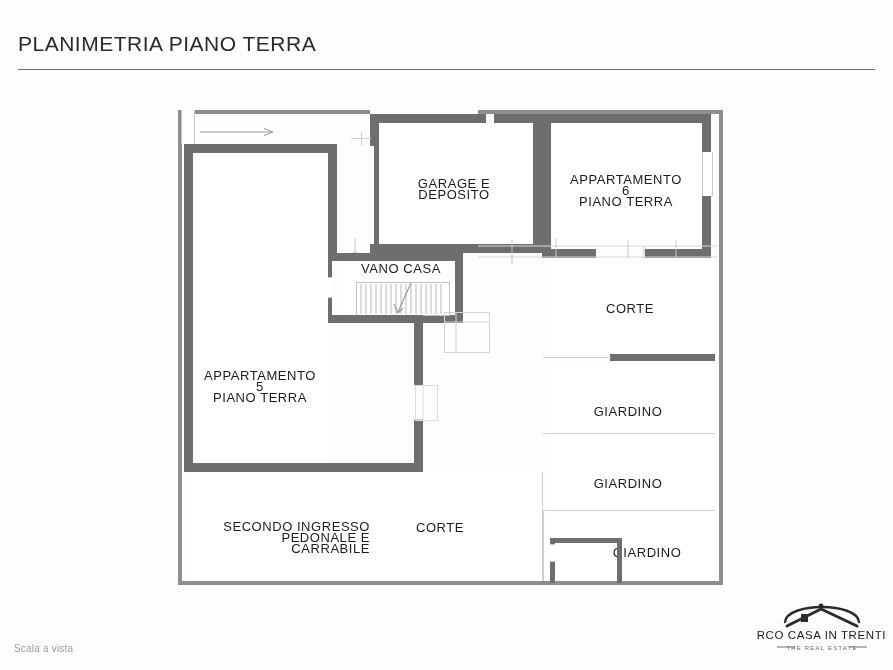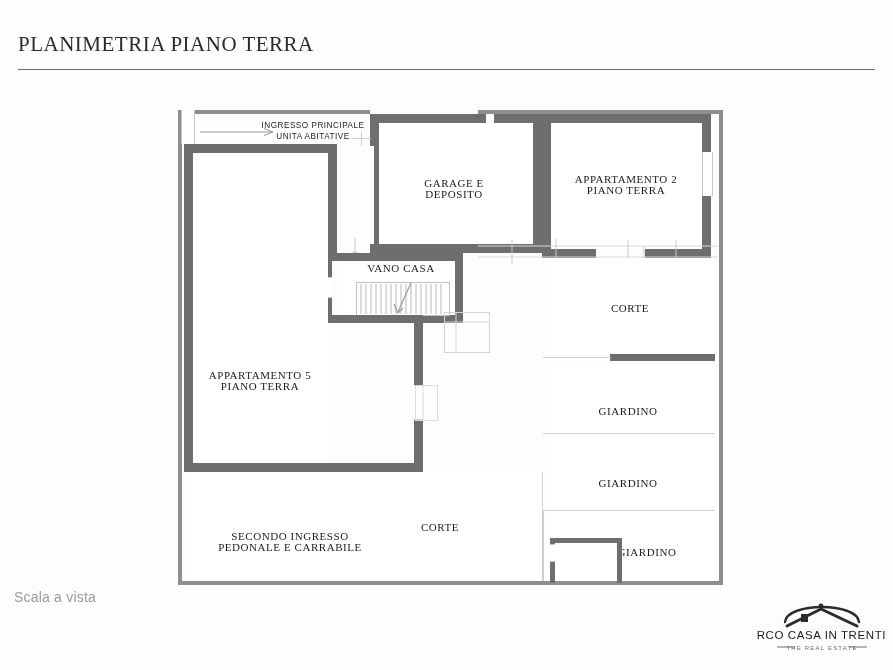--- a/index.html
+++ b/index.html
@@ -10,50 +10,50 @@
     color:#231f20;
     overflow:hidden;
     position:relative;
   }
   .page{position:absolute;inset:0;background:#fdfdfd;}
 
   
   .title{
     position:absolute;left:18px;top:32px;
     font-size:21px;letter-spacing:0.5px;font-weight:400;
-    color:#2b2b2b;white-space:nowrap;font-family:Liberation Serif, serif;
+    color:#2b2b2b;white-space:nowrap;
   }
   .title-rule{
     position:absolute;left:18px;top:69px;width:857px;height:1px;
     background:#6f6f72;
   }
 
   
   .scala{
-    position:absolute;left:14px;top:589px;
-    font-size:14px;color:#9b9b9e;letter-spacing:.2px;
+    position:absolute;left:14px;top:643px;
+    font-size:10px;color:#9b9b9e;letter-spacing:.2px;
   }
   .logo{position:absolute;left:757px;top:596px;width:130px;height:58px;}
   .logo svg{display:block;}
 
   
   .plan{
     position:absolute;left:178px;top:110px;
     width:545px;height:475px;
   }
   
   .w{position:absolute;background:#6e6e70;}      
   .wt{position:absolute;background:#8e8e90;}     
   .hair{position:absolute;background:#cfcfd2;}   
   .room{position:absolute;background:#ffffff;}
   .open{position:absolute;background:#ffffff;}   
   .lbl{
     position:absolute;text-align:center;
-    font-size:11px;letter-spacing:.55px;color:#1c1c1c;
-    line-height:11px;white-space:pre-line;font-family:Liberation Serif, serif;
+    font-size:13px;letter-spacing:.55px;color:#1c1c1c;
+    line-height:11px;white-space:pre-line;
   }
   .annot{
     position:absolute;text-align:center;
     font-size:8.2px;letter-spacing:.5px;color:#1c1c1c;line-height:11px;
     white-space:pre-line;
   }
   .arrowwrap{position:absolute;}
   .arrowwrap svg{display:block;overflow:visible;}
   .stairs{position:absolute;}
   .stairs svg{display:block;}
@@ -77,22 +77,20 @@
     <div class="wt" style="left:300px;top:0px;width:245px;height:4px;"></div>
 
     <div class="open" style="left:3px;top:0px;width:12px;height:34px;border-left:1px solid #c9c9cc;border-right:1px solid #c9c9cc;background:#ffffff;"></div>
 
     <div class="arrowwrap" style="left:22px;top:17px;width:80px;height:10px;">
       <svg width="80" height="10" viewBox="0 0 80 10">
         <line x1="0" y1="5" x2="72" y2="5" stroke="#9a9a9d" stroke-width="1"></line>
         <polyline points="64,1.5 73,5 64,8.5" fill="none" stroke="#9a9a9d" stroke-width="1"></polyline>
       </svg>
     </div>
-    <div class="annot" style="left:55px;top:10px;width:160px;">INGRESSO PRINCIPALE
-UNITA ABITATIVE</div>
 
     <div class="room" style="left:196px;top:6px;width:160px;height:128px;"></div>
     <div class="w" style="left:192px;top:4px;  width:116px;height:9px;"></div>
     <div class="w" style="left:316px;top:4px;width:48px; height:9px;"></div>
     <div class="w" style="left:192px;top:4px;  width:9px;  height:32px;"></div>
     <div class="w" style="left:196px;top:32px;width:5px;height:108px;"></div>
     <div class="w" style="left:192px;top:134px;width:172px;height:9px;"></div>
     <div class="w" style="left:355px;top:4px;  width:9px;  height:139px;"></div>
     <div class="lbl" style="left:216px;top:68px;width:120px;">GARAGE E DEPOSITO</div>
 
@@ -106,21 +104,21 @@
     </div>
 
     <div class="room" style="left:372px;top:6px;width:152px;height:136px;"></div>
     <div class="w" style="left:364px;top:4px;  width:169px;height:9px;"></div>
     <div class="w" style="left:364px;top:4px;  width:9px;  height:140px;"></div>
     <div class="w" style="left:524px;top:4px;width:9px;height:38px;"></div>
     <div class="w" style="left:524px;top:86px;width:9px;height:58px;"></div>
     <div class="open" style="left:524px;top:42px;width:9px;height:44px;border-left:1px solid #c9c9cc;border-right:1px solid #c9c9cc;"></div>
     <div class="w" style="left:364px;top:139px;width:54px;height:9px;"></div>
     <div class="w" style="left:467px;top:139px;width:66px;height:9px;"></div>
-    <div class="lbl" style="left:388px;top:64px;width:120px;">APPARTAMENTO 2
+    <div class="lbl" style="left:388px;top:64px;width:120px;">APPARTAMENTO 6
 PIANO TERRA</div>
 
     <div class="marker" style="left:300px;top:128px;width:240px;height:36px;">
       <svg width="240" height="36" viewBox="0 0 240 36">
         <line x1="0" y1="8" x2="240" y2="8" stroke="#d9d9dc" stroke-width="1"></line>
         <line x1="0" y1="19" x2="240" y2="19" stroke="#d9d9dc" stroke-width="1"></line>
         <line x1="34" y1="2" x2="34" y2="26" stroke="#c9c9cc" stroke-width="1"></line>
         <line x1="78" y1="0" x2="78" y2="36" stroke="#c9c9cc" stroke-width="1"></line>
         <line x1="150" y1="2" x2="150" y2="30" stroke="#c9c9cc" stroke-width="1"></line>
         <line x1="198" y1="2" x2="198" y2="26" stroke="#c9c9cc" stroke-width="1"></line>
@@ -209,21 +207,21 @@
     <div class="lbl" style="left:424px;top:437px;width:90px;">GIARDINO</div>
 
     <div class="w" style="left:372px;top:428px;width:72px;height:5px;"></div>
     <div class="w" style="left:439px;top:428px;width:5px; height:45px;"></div>
     <div class="w" style="left:372px;top:428px;width:5px;height:6px;"></div>
     <div class="w" style="left:372px;top:450px;width:5px;height:23px;"></div>
     <div class="open" style="left:372px;top:434px;width:5px;height:16px;border-top:1px solid #c9c9cc;border-bottom:1px solid #c9c9cc;"></div>
     <div class="hair" style="left:365px;top:401px;width:1px;height:70px;"></div>
 
     <div class="room" style="left:8px;top:362px;width:355px;height:108px;"></div>
-    <div class="lbl" style="left:32px;top:421px;width:160px;">SECONDO INGRESSO
+    <div class="lbl" style="left:32px;top:411px;width:160px;text-align:right;">SECONDO INGRESSO
 PEDONALE E CARRABILE</div>
     <div class="lbl" style="left:212px;top:412px;width:100px;">CORTE</div>
     <div class="hair" style="left:364px;top:362px;width:1px;height:109px;"></div>
 
   </div>
 
   <div class="scala">Scala a vista</div>
 
   <div class="logo">
     <svg width="130" height="58" viewBox="0 0 130 58">

